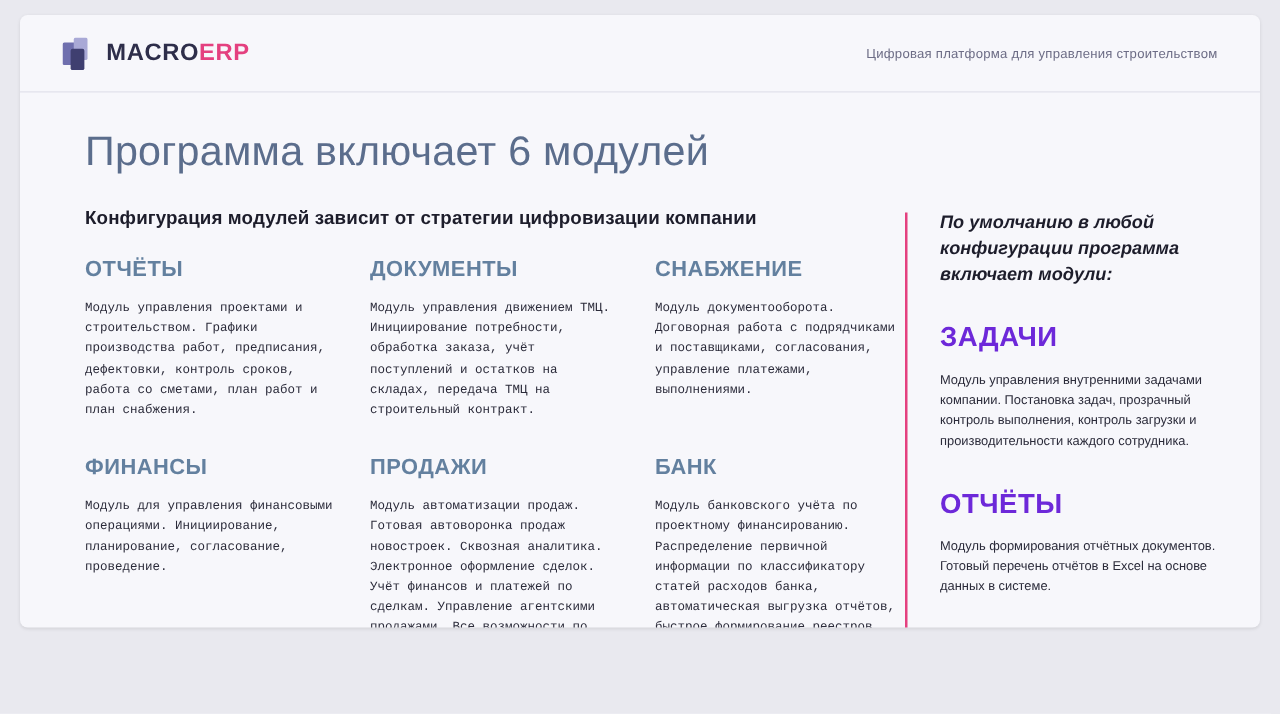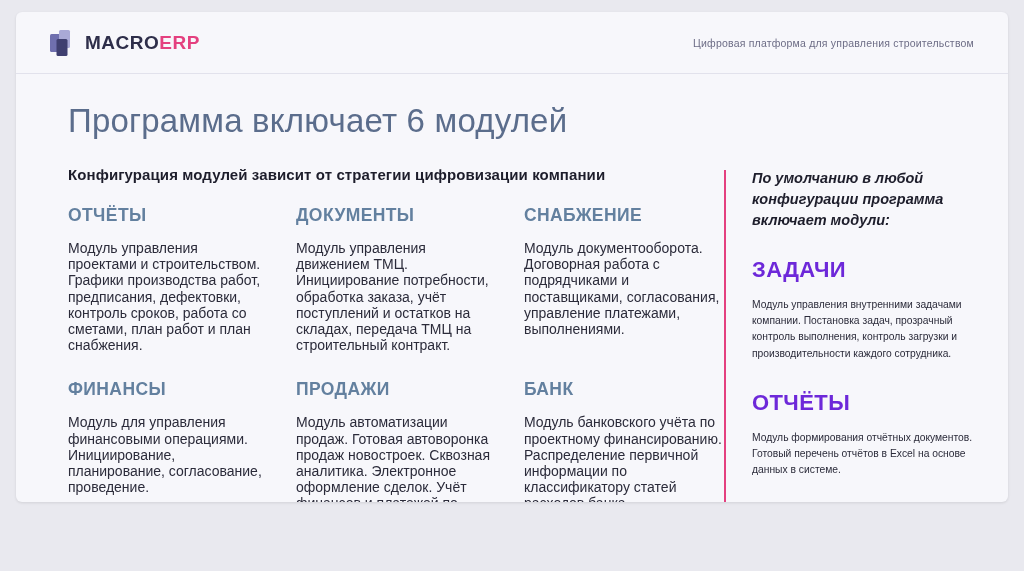--- a/index.html
+++ b/index.html
@@ -108,23 +108,24 @@
   .module { }
   .module h3 {
     margin: 0 0 14px 0;
     font-size: 17.5px;
     font-weight: bold;
     color: #63809f;
     letter-spacing: 0.4px;
   }
   .module p {
     margin: 0;
-    font-size: 14px;
+    font-size: 10px;
     line-height: 16.2px;
     color: #2b2b3a;
+    font-family: Liberation Mono, monospace;
   }
 
   
   .right-title {
     font-size: 14.5px;
     font-weight: bold;
     color: #1d1d2b;
     line-height: 21px;
     margin: 0 0 26px 0;
     font-style: italic;

